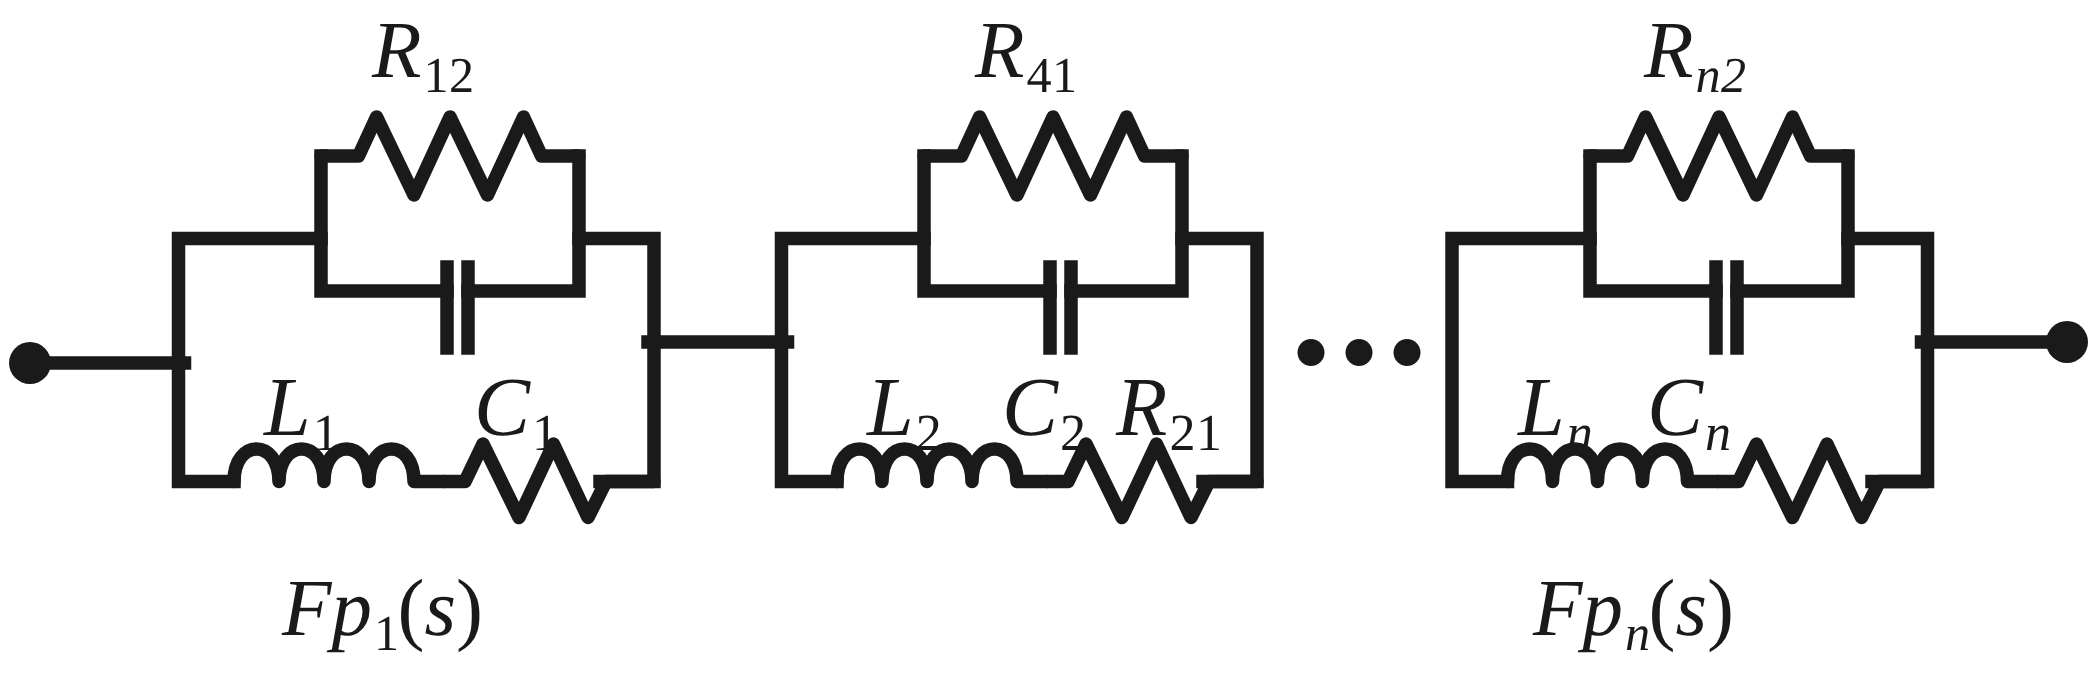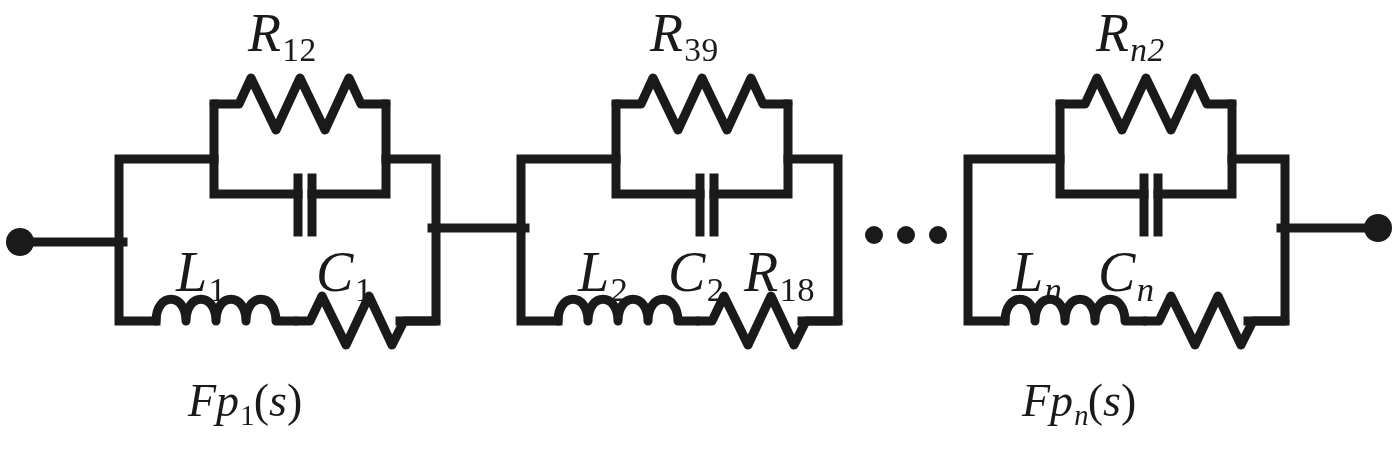--- a/index.html
+++ b/index.html
@@ -78,21 +78,21 @@
     font-style: italic;
   }
   .lbl-top {
     font-size: 54px;
   }
   .lbl-inner {
     font-size: 56px;
     font-family: Liberation Serif, serif;
   }
   .lbl-fp {
-    font-size: 46px;
+    font-size: 54px;
   }
   .lbl-fp .paren {
     font-style: normal;
   }
 </style>
 </head>
 <body>
 
 <div id="canvas">
 
@@ -180,30 +180,30 @@
     <span>L</span><span class="sub">1</span>
   </div>
   <div class="lbl lbl-inner" style="left:268px; top:244px;margin-left:48px;">
     <span>C</span><span class="sub">1</span>
   </div>
   <div class="lbl lbl-fp" style="left:188px; top:378px;">
     <span>Fp</span><span class="sub">1</span><span class="paren">(<i>s</i>)</span>
   </div>
 
   <div class="lbl lbl-top" style="left:650px; top:6px;">
-    <span>R</span><span class="sub">39</span>
+    <span>R</span><span class="sub">41</span>
   </div>
   <div class="lbl lbl-inner" style="left:578px; top:244px;">
     <span>L</span><span class="sub">2</span>
   </div>
   <div class="lbl lbl-inner" style="left:668px; top:244px;">
     <span>C</span><span class="sub">2</span>
   </div>
   <div class="lbl lbl-inner" style="left:744px; top:244px;">
-    <span>R</span><span class="sub">18</span>
+    <span>R</span><span class="sub">21</span>
   </div>
 
   <div class="lbl lbl-top" style="left:1096px; top:6px;">
     <span>R</span><span class="sub sub-i">n2</span>
   </div>
   <div class="lbl lbl-inner" style="left:1012px; top:244px;">
     <span>L</span><span class="sub sub-i">n</span>
   </div>
   <div class="lbl lbl-inner" style="left:1098px; top:244px;">
     <span>C</span><span class="sub sub-i">n</span>

